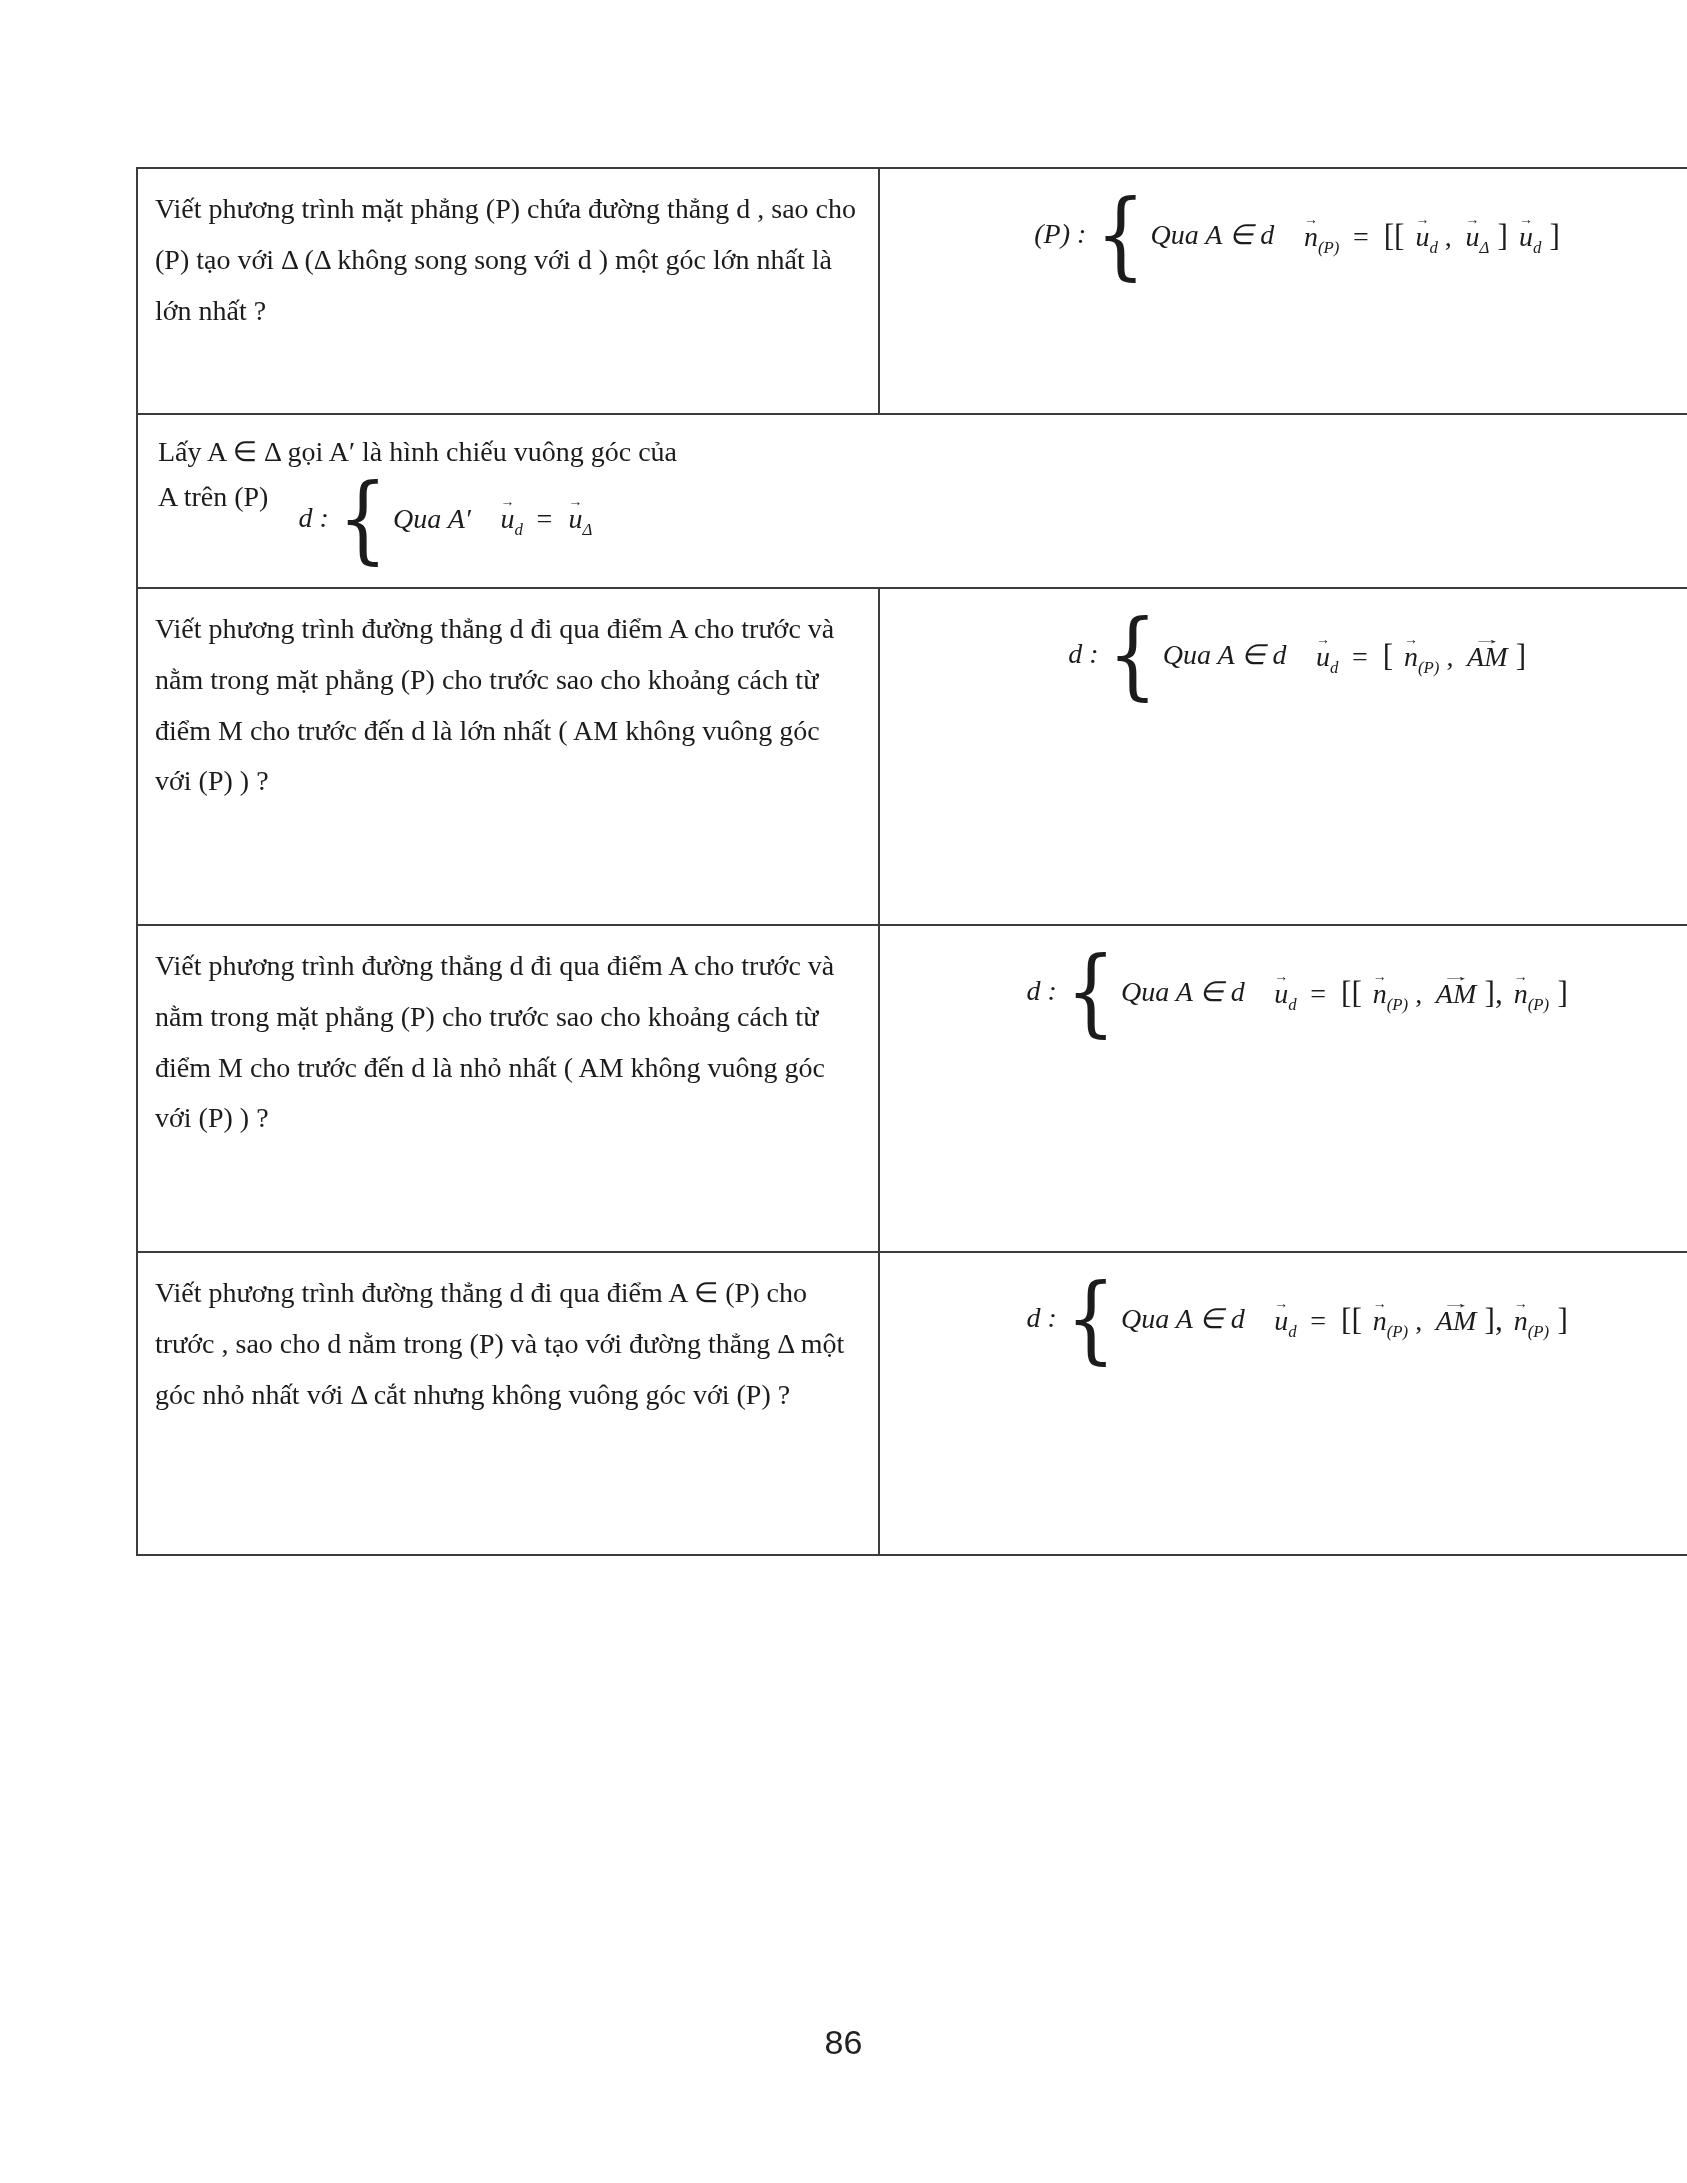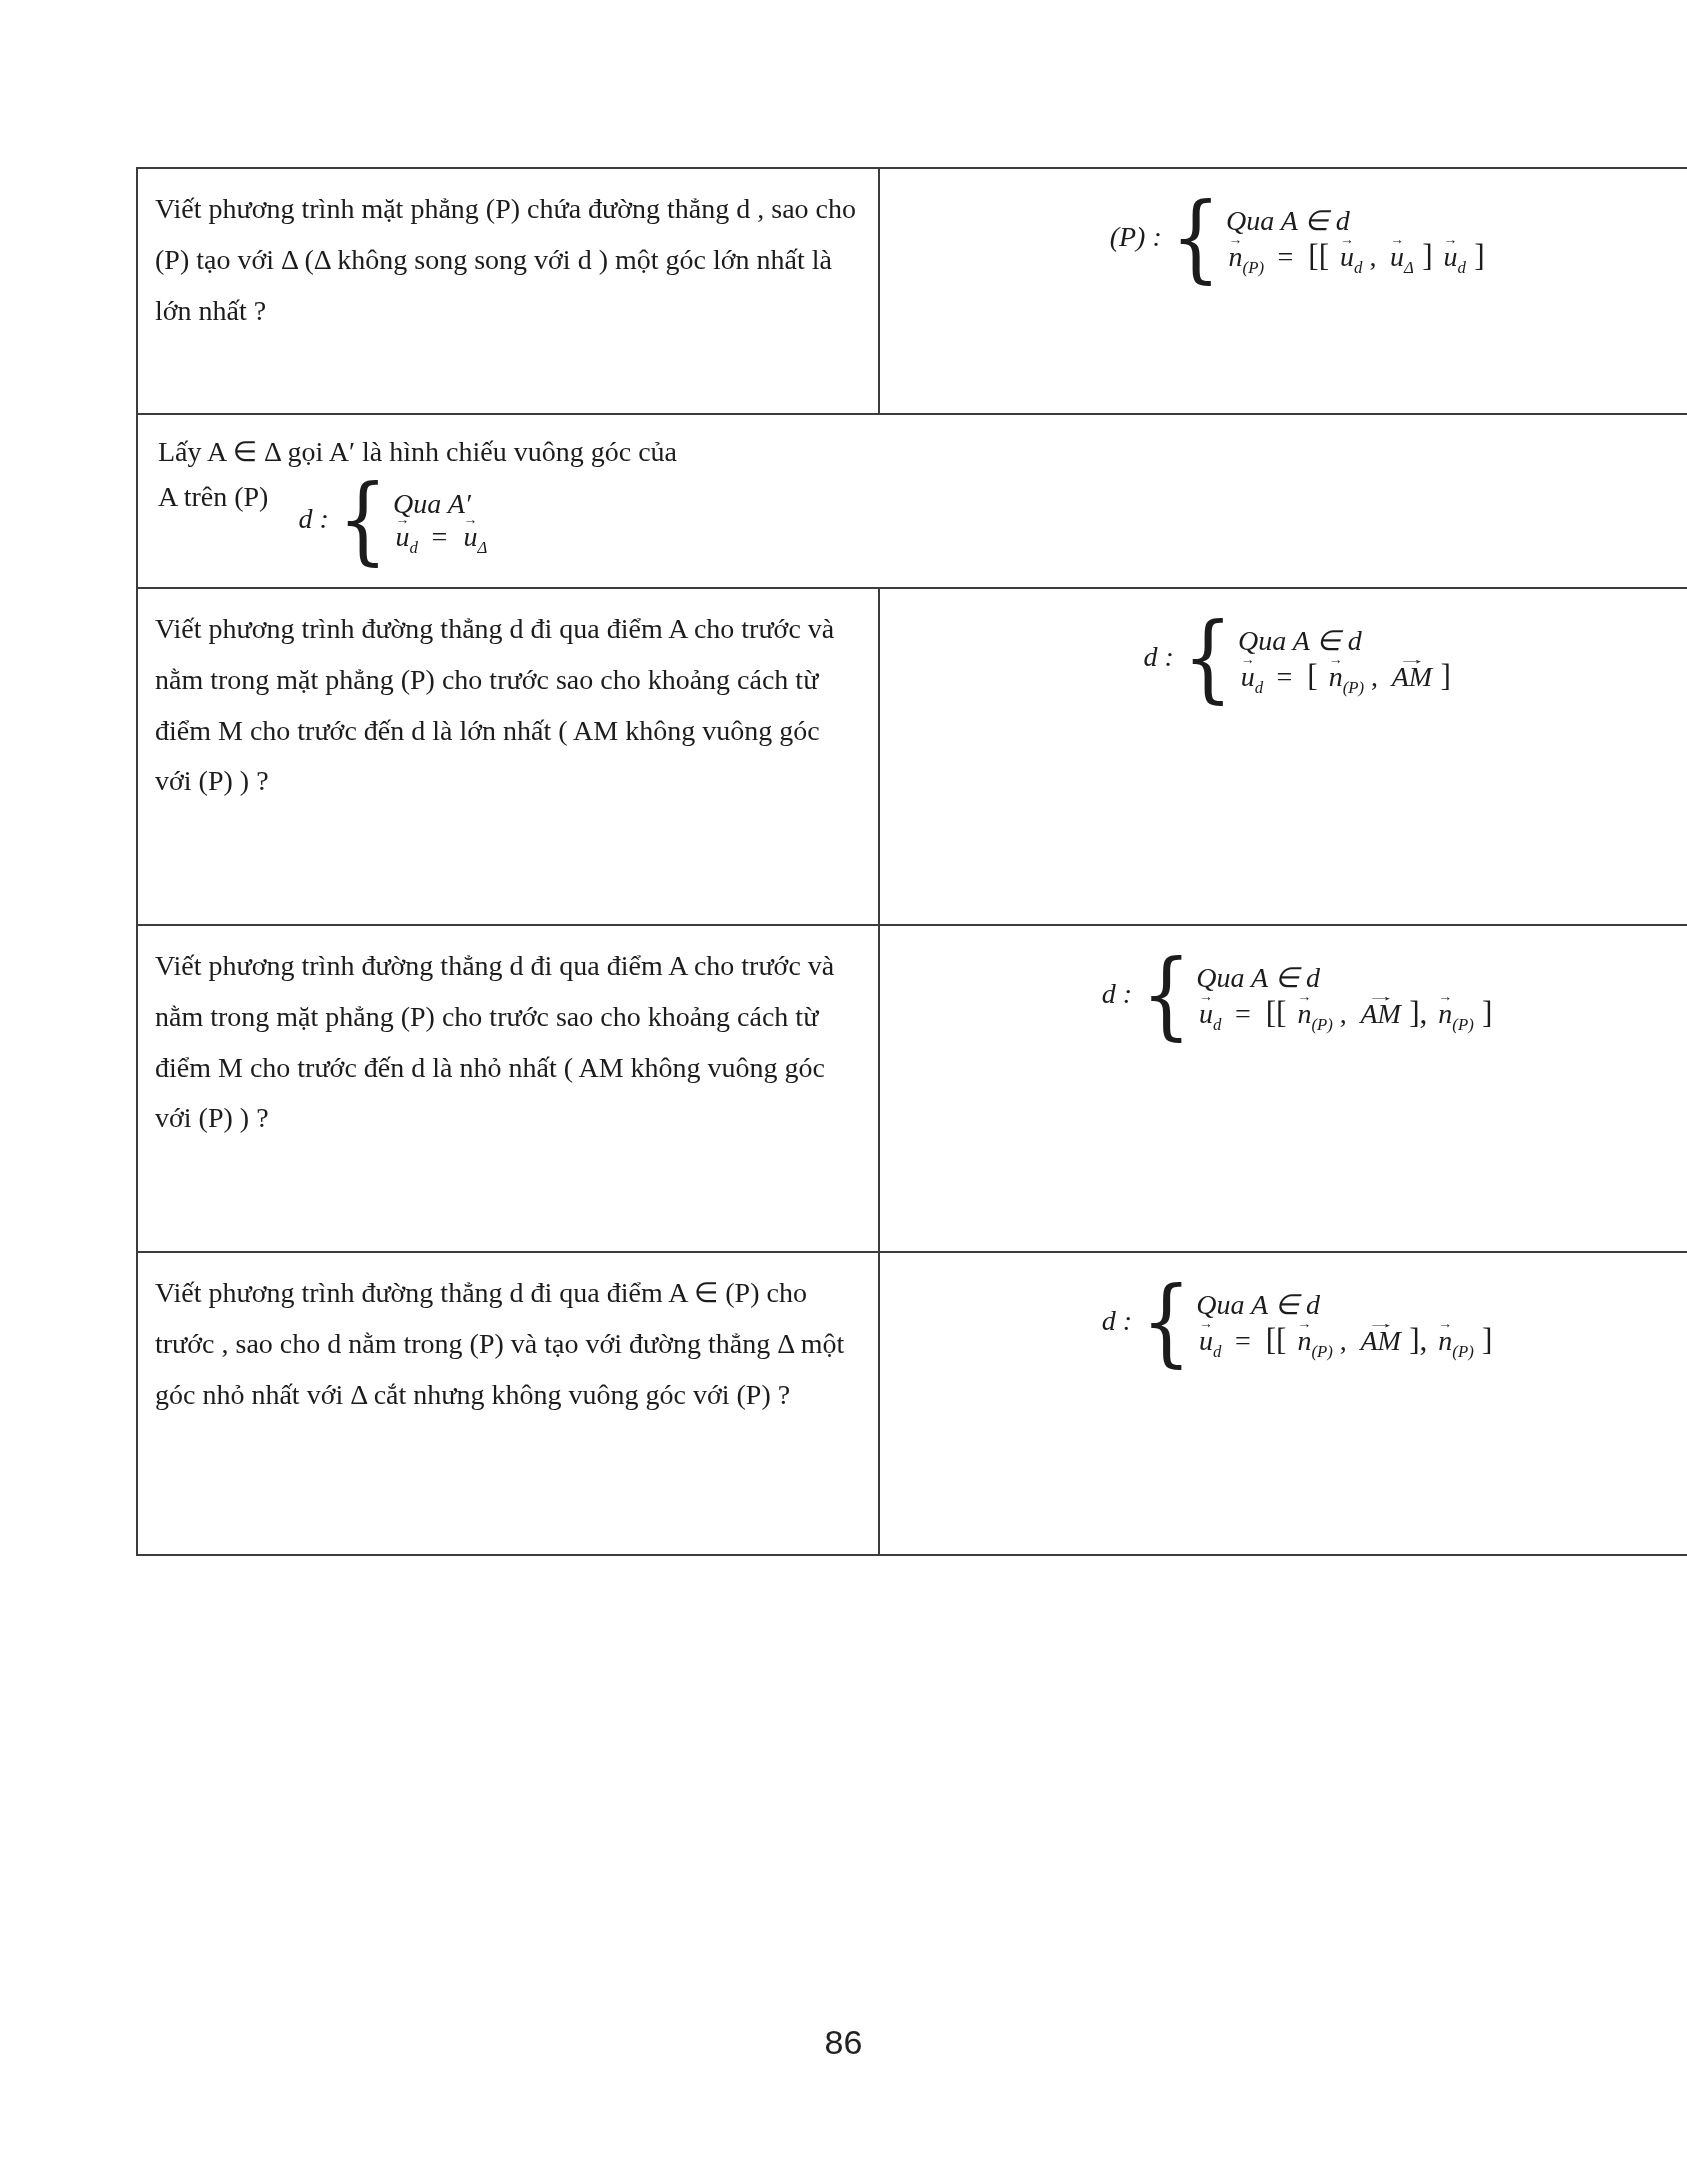--- a/index.html
+++ b/index.html
@@ -64,22 +64,22 @@
     font-size: 78px;
     line-height: 0.95;
     transform: scaleY(1.22);
     transform-origin: center;
     font-weight: 300;
     margin-right: 5.3px;
     font-family: "DejaVu Serif", serif;
   }
   .clines {
     display: inline-flex;
-    flex-direction: column;
-    gap: 1px;
+    flex-direction: row;
+    gap: 27px;
     font-style: italic;
     padding-top: 6.6px;
   }
   .cline { display: inline-block; }
   .vec {
     position: relative;
     display: inline-block;
     font-style: italic;
     margin-left: 2.6px;
   }

